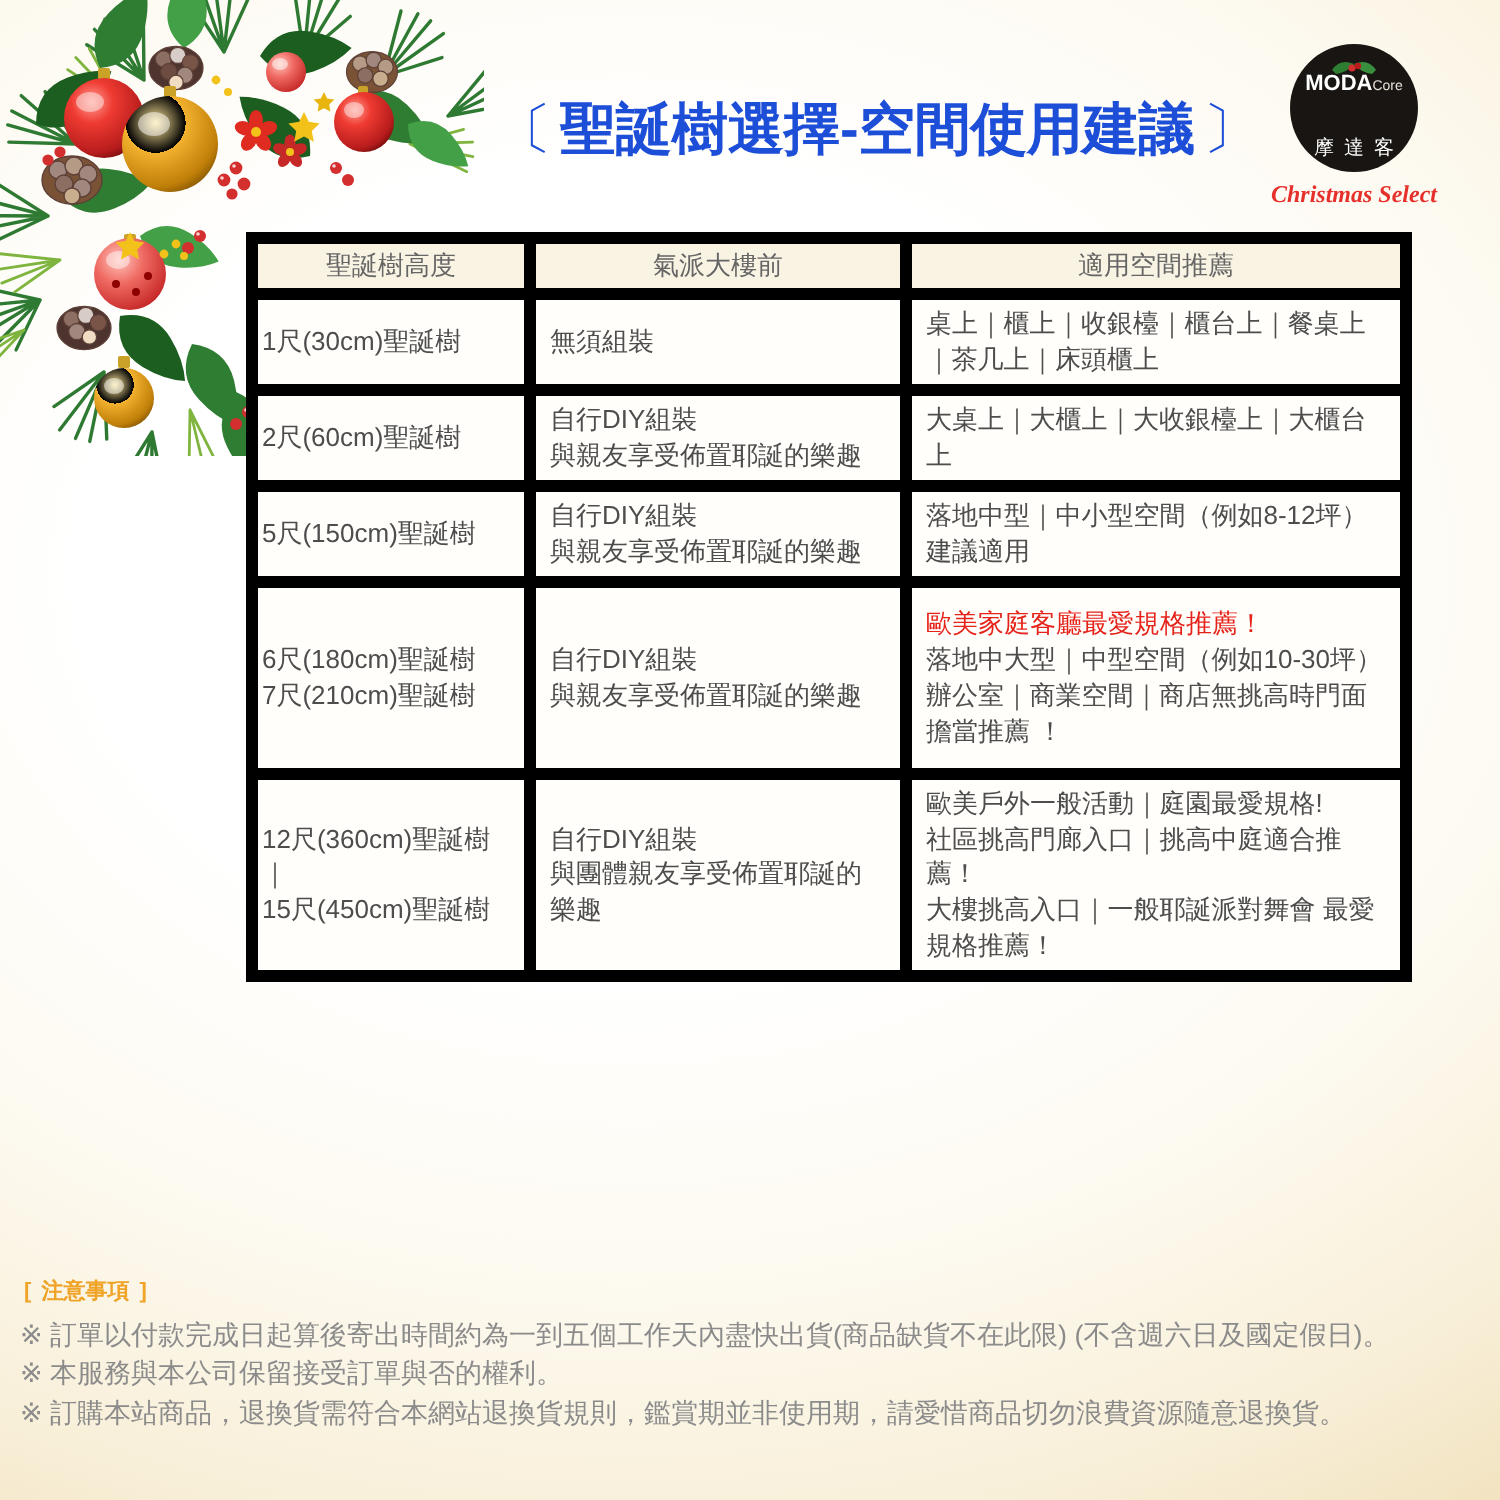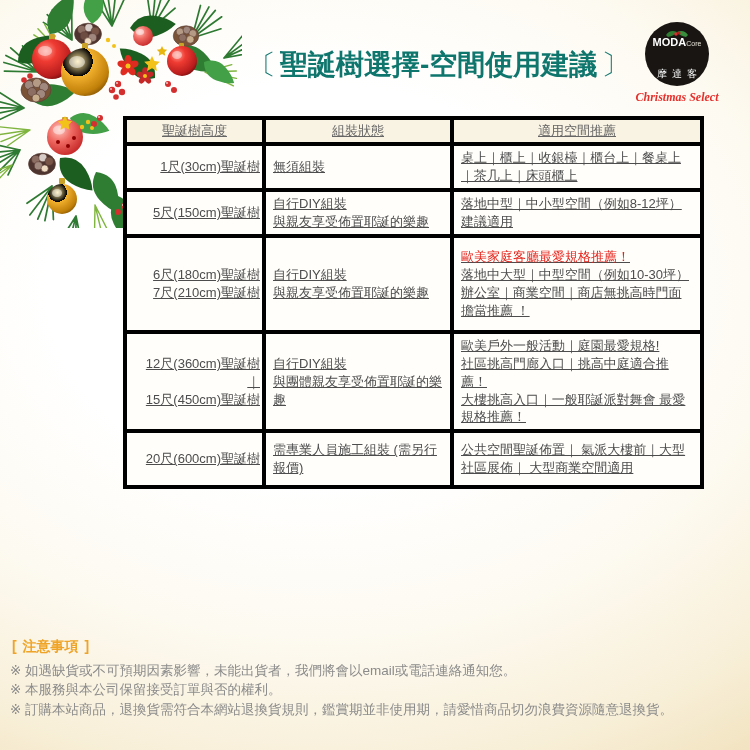--- a/index.html
+++ b/index.html
@@ -13,21 +13,21 @@
     color:#4d4d4d;
   }
 
   
   .decoration { position:absolute; left:0; top:0; width:242px; height:228px; }
 
   
   .main-title {
     position:absolute; left:244px; top:46px; width:370px;
     font-size:28px; font-weight:bold; letter-spacing:0px;
-    color:#0f766e; white-space:nowrap;
+    color:#1d4ed8; white-space:nowrap;
   }
   .main-title .bracket { font-weight:normal; margin:0 4px; }
 
   
   .logo { position:absolute; left:612px; top:22px; width:130px; text-align:center; }
   .logo-circle {
     position:relative; margin:0 auto; width:64px; height:64px; border-radius:50%;
     background:#181512; color:#fff;
     display:flex; flex-direction:column; align-items:center; justify-content:center;
     padding-top:10px;
@@ -42,35 +42,35 @@
   }
 
   
   .tree-table {
     position:absolute; left:123px; top:116px; width:577px;
     border-collapse:collapse; table-layout:fixed;
     background:#fffefa;
     font-size:13px; color:#4d4d4d;
   }
   .tree-table th, .tree-table td {
-    border:4px solid #000000; vertical-align:middle;
-    padding:3px 7px; line-height:1.38;text-decoration:underline;
+    border:6px solid #000000; vertical-align:middle;
+    padding:3px 7px; line-height:1.38;
   }
   .tree-table thead th {
     background:#f9f3e3; color:#666; font-weight:normal; text-align:center;
     height:21px; padding:2px 4px;
   }
-  td.cell-height { text-align:right; padding:3px 2px;margin-top:24px; }
+  td.cell-height { text-align:left; padding:3px 2px;margin-top:24px; }
   td.cell-assembly, td.cell-space { text-align:left; }
   .pre { white-space:pre-line; }
   .hl-red { color:#e5231b; }
 
   
   .notes { position:absolute; left:10px; top:638px; width:736px; }
-  .notes-title { font-size:14px; font-weight:bold; color:#efa327; margin-bottom:5px; }
+  .notes-title { font-size:11px; font-weight:bold; color:#efa327; margin-bottom:5px; }
   .notes-title .bracket { font-weight:bold; margin:0 2px; }
   .notes-list { list-style:none; font-size:13.5px; color:#8b8b8b; line-height:1.44; }
 </style>
 </head>
 <body>
 
 <svg class="decoration" viewBox="0 0 242 228">
   <defs>
     <radialGradient id="redG" cx="35%" cy="30%" r="75%">
       <stop offset="0%" stop-color="#ff9d92"></stop>
@@ -311,34 +311,44 @@
 
 <table class="tree-table">
   <colgroup>
       <col style="width:139px">
       <col style="width:188px">
       <col style="width:250px">
     </colgroup>
   <thead>
       <tr id="header-row">
         <th>聖誕樹高度</th>
-        <th>組裝狀態</th>
+        <th>氣派大樓前</th>
         <th>適用空間推薦</th>
       </tr>
     </thead>
   <tbody id="table-body">
       <tr style="height: 40px;">
         <td class="cell-height">
           <div>1尺(30cm)聖誕樹</div>
         </td>
         <td class="cell-assembly pre">無須組裝</td>
         <td class="cell-space">
           <div class="pre">桌上｜櫃上｜收銀檯｜櫃台上｜餐桌上｜茶几上｜床頭櫃上</div>
         </td>
       </tr>
+      <tr style="height: 44px;">
+        <td class="cell-height">
+          <div>2尺(60cm)聖誕樹</div>
+        </td>
+        <td class="cell-assembly pre">自行DIY組裝
+與親友享受佈置耶誕的樂趣</td>
+        <td class="cell-space">
+          <div class="pre">大桌上｜大櫃上｜大收銀檯上｜大櫃台上</div>
+        </td>
+      </tr>
       <tr style="height: 42px;">
         <td class="cell-height">
           <div>5尺(150cm)聖誕樹</div>
         </td>
         <td class="cell-assembly pre">自行DIY組裝
 與親友享受佈置耶誕的樂趣</td>
         <td class="cell-space">
           <div class="pre">落地中型｜中小型空間（例如8-12坪）建議適用</div>
         </td>
       </tr>
@@ -359,38 +369,29 @@
           <div>12尺(360cm)聖誕樹</div>
           <div>｜</div>
           <div>15尺(450cm)聖誕樹</div>
         </td>
         <td class="cell-assembly pre">自行DIY組裝
 與團體親友享受佈置耶誕的樂趣</td>
         <td class="cell-space">
           <div class="pre">歐美戶外一般活動｜庭園最愛規格!
 社區挑高門廊入口｜挑高中庭適合推薦！
 大樓挑高入口｜一般耶誕派對舞會 最愛規格推薦！</div>
-        </td>
-      </tr>
-      <tr style="height: 56px;">
-        <td class="cell-height">
-          <div>20尺(600cm)聖誕樹</div>
-        </td>
-        <td class="cell-assembly pre">需專業人員施工組裝 (需另行報價)</td>
-        <td class="cell-space">
-          <div class="pre">公共空間聖誕佈置｜ 氣派大樓前｜大型社區展佈｜ 大型商業空間適用</div>
         </td>
       </tr>
     </tbody>
 </table>
 
 <div class="notes">
   <div class="notes-title">
     <span class="bracket">[</span>
     <span>注意事項</span>
     <span class="bracket">]</span>
   </div>
   <ul class="notes-list" id="notes-list">
-      <li>※ 如遇缺貨或不可預期因素影響，未能出貨者，我們將會以email或電話連絡通知您。</li>
+      <li>※ 訂單以付款完成日起算後寄出時間約為一到五個工作天內盡快出貨(商品缺貨不在此限) (不含週六日及國定假日)。</li>
       <li>※ 本服務與本公司保留接受訂單與否的權利。</li>
       <li>※ 訂購本站商品，退換貨需符合本網站退換貨規則，鑑賞期並非使用期，請愛惜商品切勿浪費資源隨意退換貨。</li>
     </ul>
 </div>
 
 </body></html>

